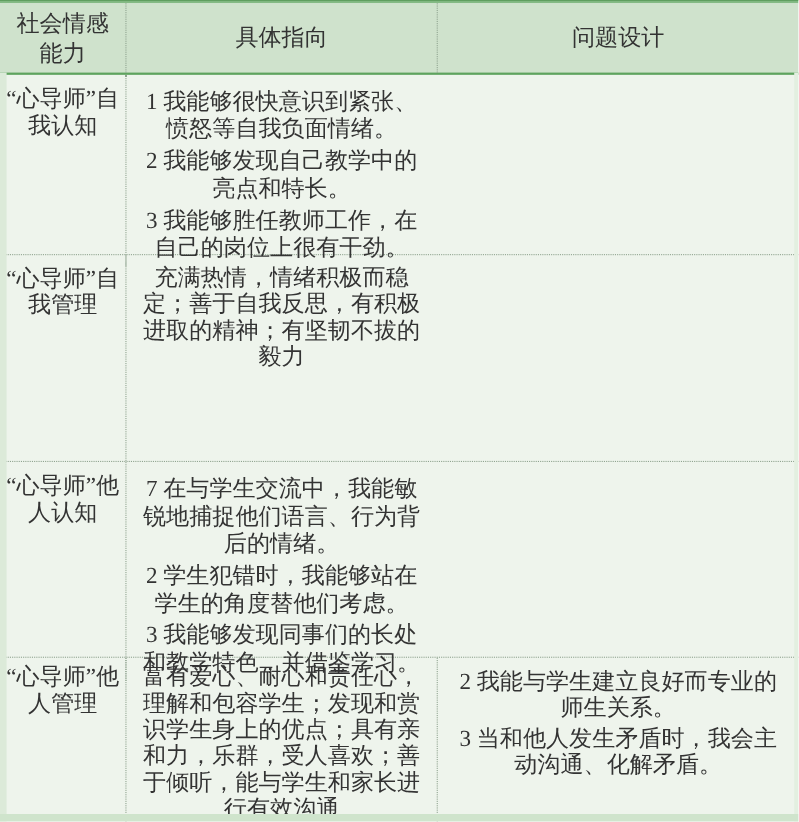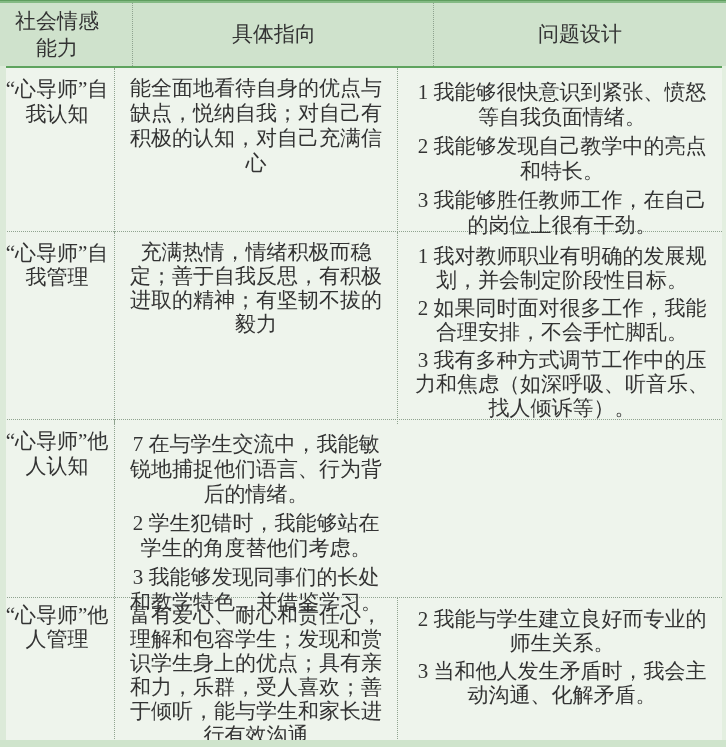--- a/index.html
+++ b/index.html
@@ -20,21 +20,20 @@
   }
   .thead {
     display: grid;
     grid-template-columns: 114px 283px 1fr;
     height: 63px;
     background: #cfe2cc;
     border-bottom: 2px solid #5ea35e;
     box-sizing: content-box;
     font-size: 21px;
     line-height: 27px;
-    gap: 18px;
   }
   .hcell {
     display: flex;
     align-items: center;
     justify-content: center;
     text-align: center;
     height: 100%;
     padding: 0 6px;
     box-sizing: border-box;
   }
@@ -83,36 +82,30 @@
   <div class="thead">
     <div class="hcell">社会情感能力</div>
     <div class="hcell b">具体指向</div>
     <div class="hcell b">问题设计</div>
   </div>
 
   <div class="tbody">
 
     <div class="row r1">
       <div class="cell ability">“心导师”自我认知</div>
-      <div class="cell cellb direction">能全面地看待自身的优点与缺点，悦纳自我；对自己有积极的认知，对自己充满信心</div>
       <div class="cell cellb questions">
         <div class="q">1 我能够很快意识到紧张、愤怒等自我负面情绪。</div>
         <div class="q">2 我能够发现自己教学中的亮点和特长。</div>
         <div class="q">3 我能够胜任教师工作，在自己的岗位上很有干劲。</div>
       </div>
     </div>
 
     <div class="row r2">
       <div class="cell ability">“心导师”自我管理</div>
       <div class="cell cellb direction">充满热情，情绪积极而稳定；善于自我反思，有积极进取的精神；有坚韧不拔的毅力</div>
-      <div class="cell cellb questions">
-        <div class="q">1 我对教师职业有明确的发展规划，并会制定阶段性目标。</div>
-        <div class="q">2 如果同时面对很多工作，我能合理安排，不会手忙脚乱。</div>
-        <div class="q">3 我有多种方式调节工作中的压力和焦虑（如深呼吸、听音乐、找人倾诉等）。</div>
-      </div>
     </div>
 
     <div class="row r3">
       <div class="cell ability">“心导师”他人认知</div>
       <div class="cell cellb questions">
         <div class="q">7 在与学生交流中，我能敏锐地捕捉他们语言、行为背后的情绪。</div>
         <div class="q">2 学生犯错时，我能够站在学生的角度替他们考虑。</div>
         <div class="q">3 我能够发现同事们的长处和教学特色，并借鉴学习。</div>
       </div>
     </div>

